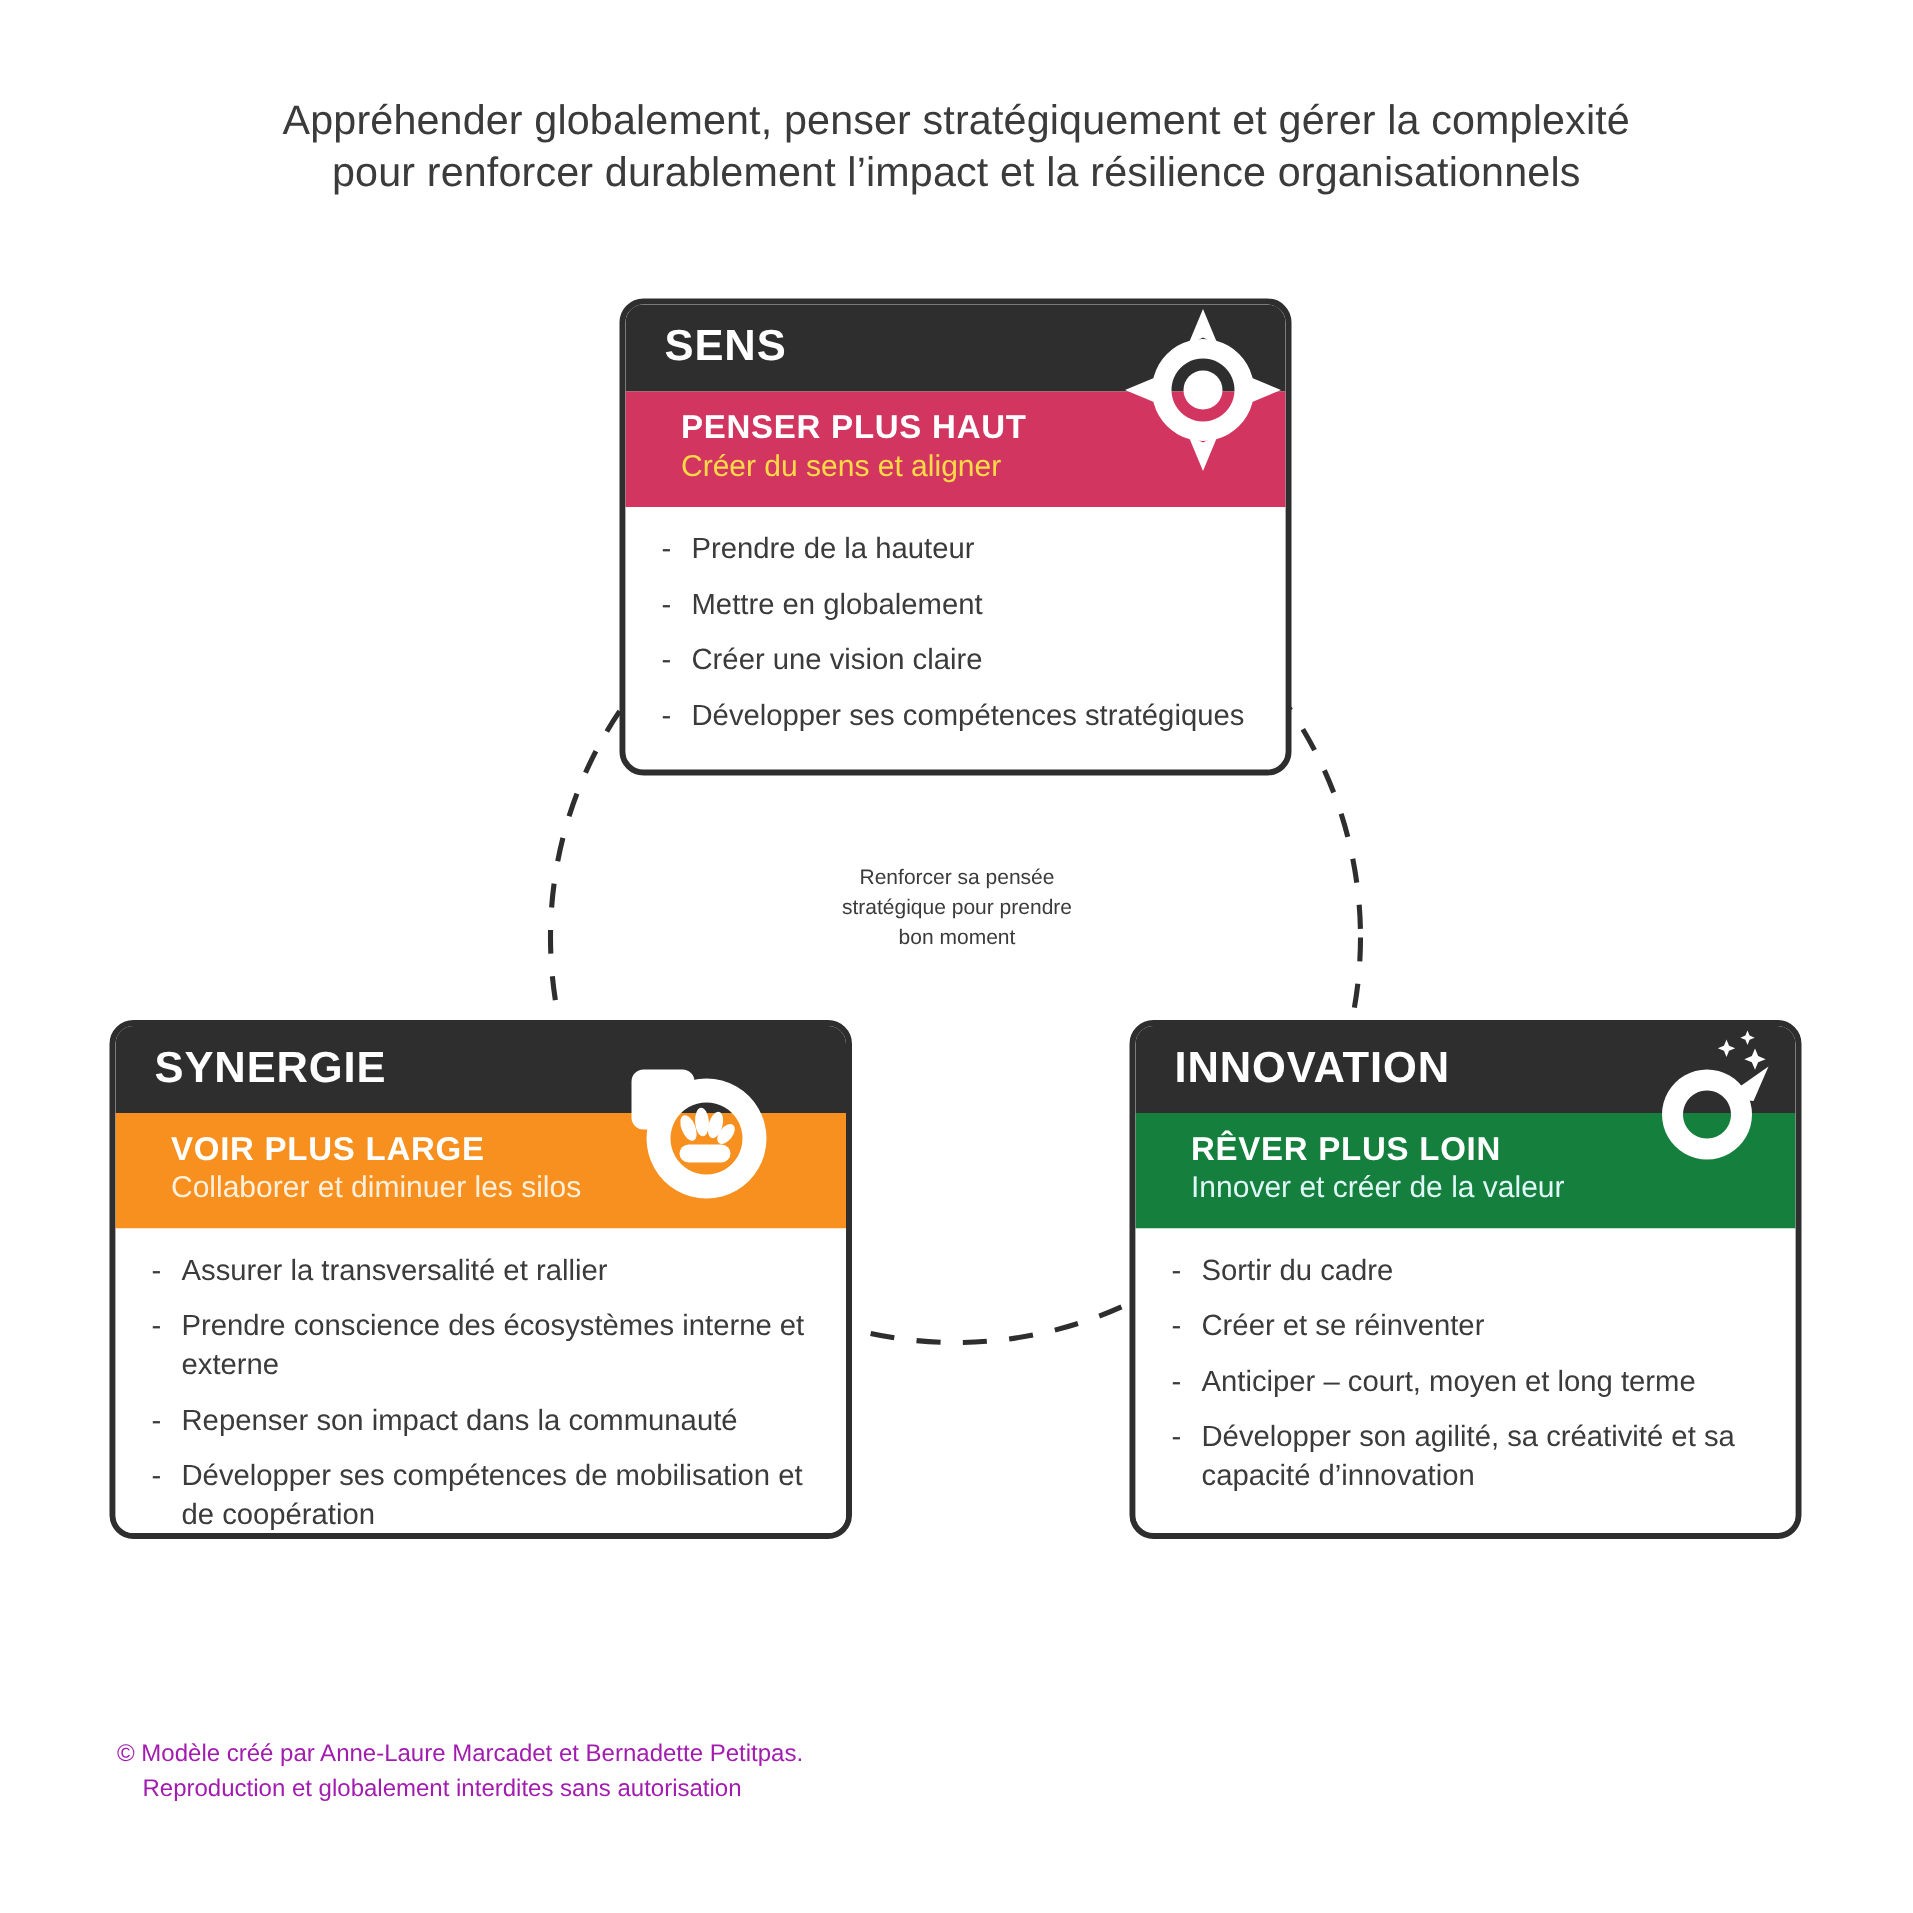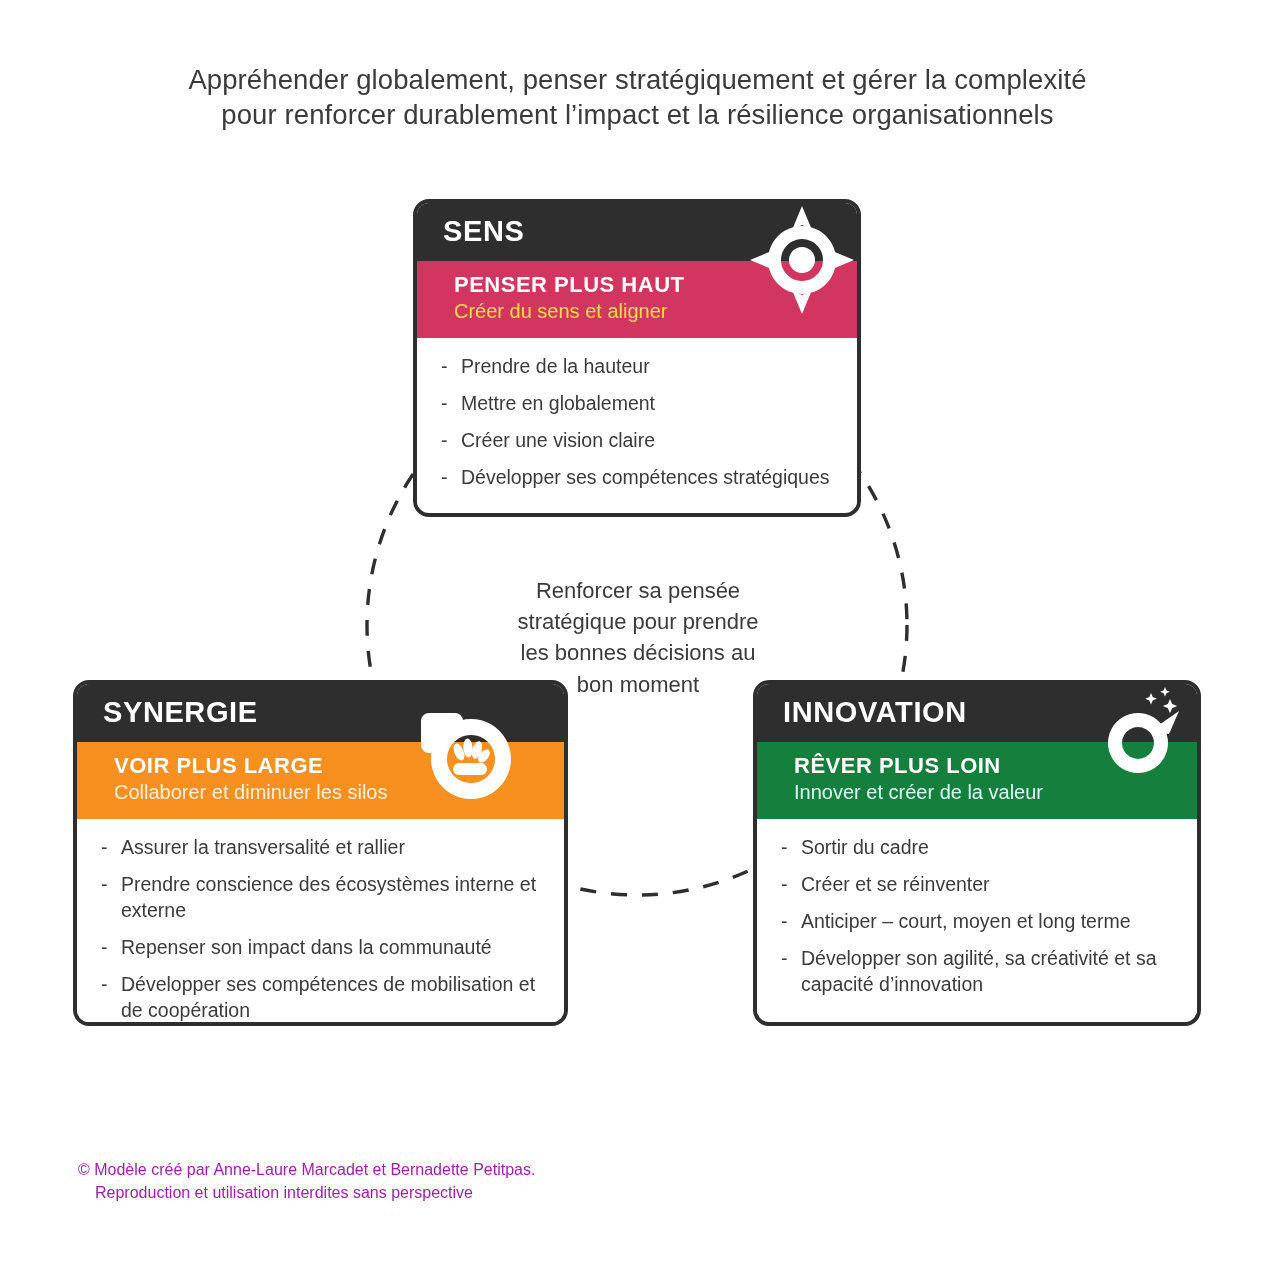--- a/index.html
+++ b/index.html
@@ -48,21 +48,21 @@
     pointer-events: none;
   }
 
   
   .center-caption {
     position: absolute;
     left: 478px;
     top: 575px;
     width: 320px;
     text-align: center;
-    font-size: 22px;
+    font-size: 14px;
     line-height: 1.42;
     color: #3b3b3b;
   }
   .center-caption .line { display: block; }
 
   
   .card {
     position: absolute;
     box-sizing: border-box;
     border: 4px solid #2e2e2e;
@@ -187,21 +187,20 @@
     <span class="line">pour renforcer durablement l’impact et la résilience organisationnels</span>
   </div>
 
   <svg class="dashed-svg" viewBox="0 0 1275 1275">
     <circle cx="637" cy="625" r="270" fill="none" stroke="#2e2e2e" stroke-width="3.4" stroke-dasharray="16 15" stroke-linecap="butt"></circle>
   </svg>
 
   <div class="center-caption">
     <span class="line">Renforcer sa pensée</span>
     <span class="line">stratégique pour prendre</span>
-    <span class="line">les bonnes décisions au</span>
     <span class="line">bon moment</span>
   </div>
 
   <div class="card" id="card-sens">
     <div class="card-inner">
       <div class="card-head">
         <div class="card-head-title">SENS</div>
       </div>
       <div class="card-band">
         <div class="card-band-title">PENSER PLUS HAUT</div>
@@ -330,16 +329,16 @@
       <path d="M76 20 l2.1 5 5 2.1 -5 2.1 -2.1 5 -2.1 -5 -5 -2.1 5 -2.1 Z"></path>
 
       <path d="M55 53 L85 32 L75 55 Z"></path>
 
       <path d="M44 34 a30 30 0 1 0 0.01 0 Z M44 48 a16 16 0 1 1 -0.01 0 Z" fill-rule="evenodd"></path>
     </g>
   </svg>
 
   <div class="footer">
     <span class="line">© Modèle créé par Anne-Laure Marcadet et Bernadette Petitpas.</span>
-    <span class="line indent">Reproduction et utilisation interdites sans perspective</span>
+    <span class="line indent">Reproduction et globalement interdites sans autorisation</span>
   </div>
 
 </div>
 
 </body></html>

